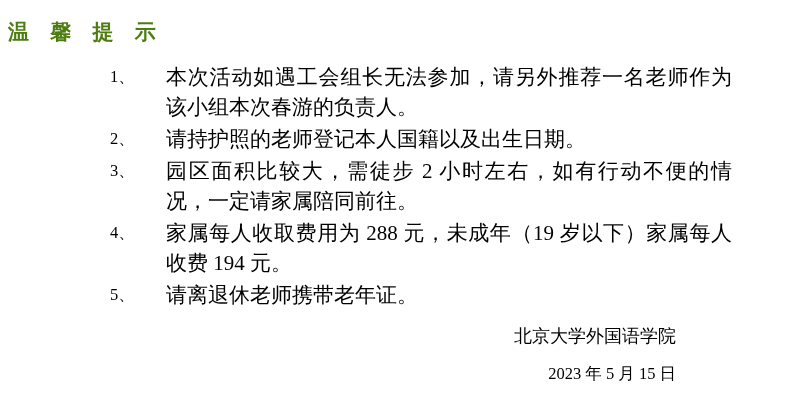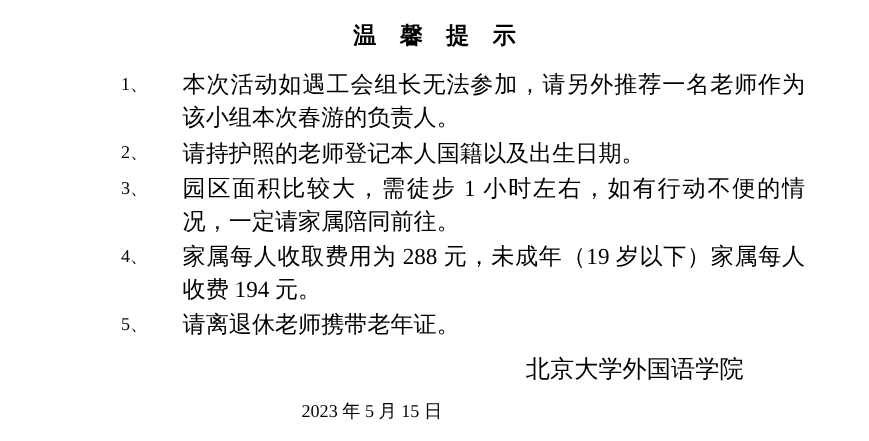--- a/index.html
+++ b/index.html
@@ -15,22 +15,21 @@
     overflow: hidden;
   }
   .page {
     position: relative;
     width: 790px;
     height: 401px;
     box-sizing: border-box;
     padding: 0;
   }
   .doc-title {
-    text-align: center;
-    color: #000000;
+    color: #4d7c0f;
     font-weight: bold;
     font-size: 21px;
     letter-spacing: 8px;
     margin: 18px 0 0 0;
     padding-left: 8px;
     font-family: "Liberation Serif", "DejaVu Serif", serif;
   }
   .items {
     margin: 16px 0 0 0;
     padding: 0 58px 0 110px;
@@ -54,27 +53,27 @@
   .item-text {
     flex: 1 1 auto;
     text-align: justify;
     text-justify: inter-ideograph;
     font-size: 21px;
     line-height: 30px;
   }
   .signature {
     margin: 10px 58px 0 0;
     text-align: right;
-    font-size: 22px;
+    font-size: 18px;
     line-height: 32px;
     padding-right: 56px;
   }
   .date {
     margin: 6px 58px 0 0;
-    text-align: center;
+    text-align: right;
     font-size: 16.5px;
     line-height: 32px;
     padding-right: 56px;
   }
 </style>
 </head>
 <body>
 
 <div class="page">
 
@@ -84,21 +83,21 @@
     <li class="item">
       <span class="item-num">1、</span>
       <span class="item-text">本次活动如遇工会组长无法参加，请另外推荐一名老师作为该小组本次春游的负责人。</span>
     </li>
     <li class="item">
       <span class="item-num">2、</span>
       <span class="item-text">请持护照的老师登记本人国籍以及出生日期。</span>
     </li>
     <li class="item">
       <span class="item-num">3、</span>
-      <span class="item-text">园区面积比较大，需徒步 1 小时左右，如有行动不便的情况，一定请家属陪同前往。</span>
+      <span class="item-text">园区面积比较大，需徒步 2 小时左右，如有行动不便的情况，一定请家属陪同前往。</span>
     </li>
     <li class="item">
       <span class="item-num">4、</span>
       <span class="item-text">家属每人收取费用为 288 元，未成年（19 岁以下）家属每人收费 194 元。</span>
     </li>
     <li class="item">
       <span class="item-num">5、</span>
       <span class="item-text">请离退休老师携带老年证。</span>
     </li>
   </ul>

